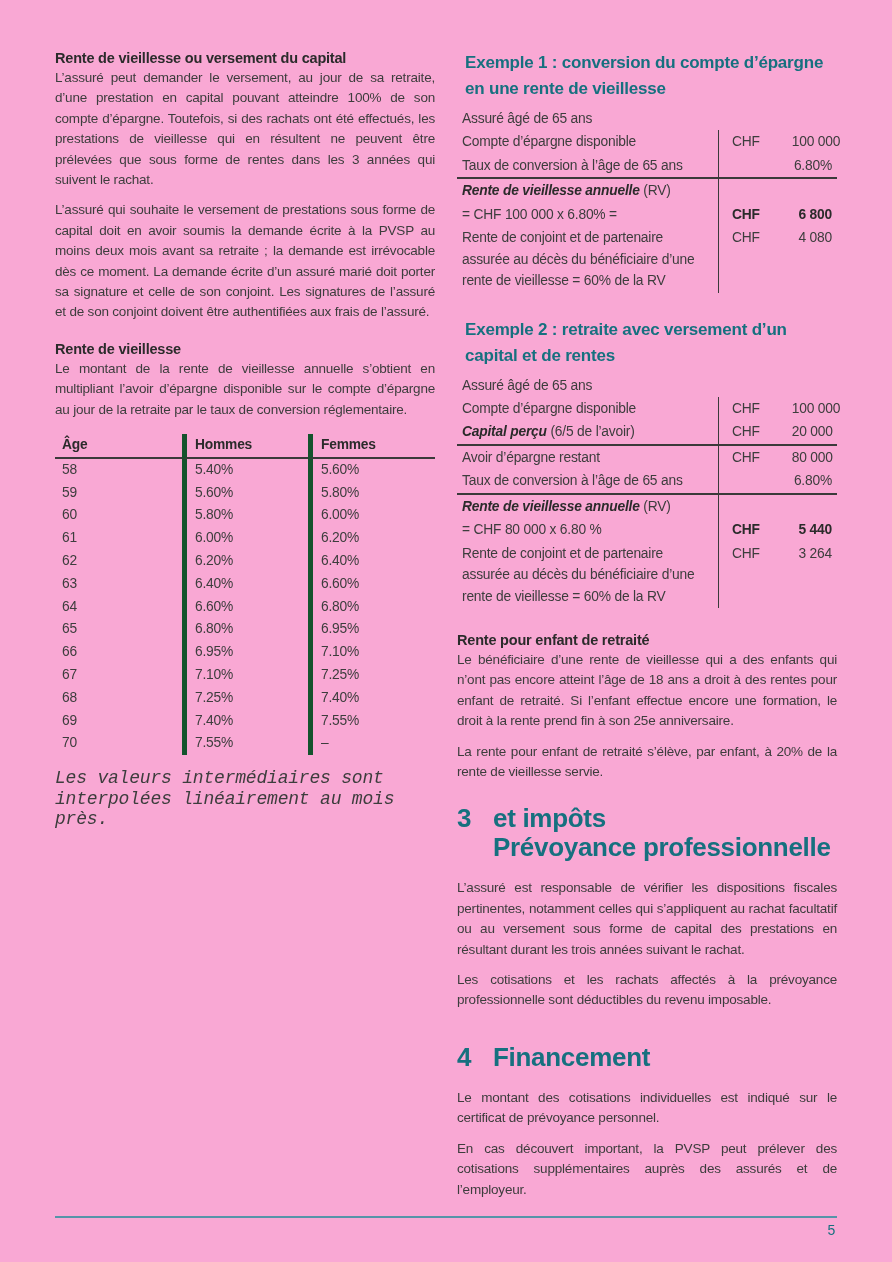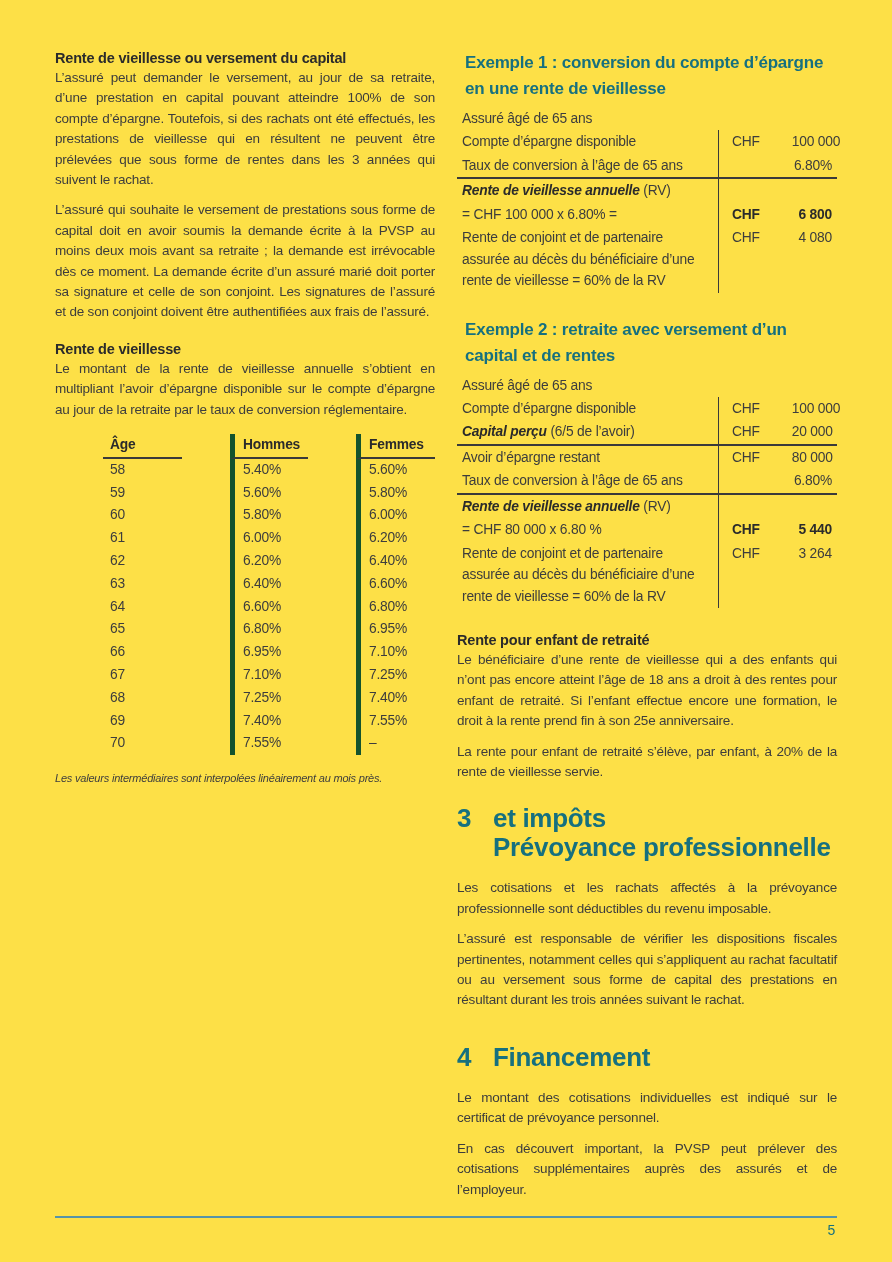--- a/index.html
+++ b/index.html
@@ -1,33 +1,33 @@
 <!DOCTYPE html>
 <html><head>
 <meta charset="utf-8">
 <style>
   html,body{margin:0;padding:0;background:#ffffff;}
   .page{
     width:892px;height:1262px;box-sizing:border-box;position:relative;
-    background:#fde047;overflow:hidden;
+    background:#f9a8d4;overflow:hidden;
     padding:50px 55px 0 55px;
     font-family:"Liberation Sans",sans-serif;
     color:#3d3d3d;
     letter-spacing:-0.2px;
   }
   .columns{display:flex;gap:22px;}
   .col{flex:1;min-width:0;}
   p.body{margin:0 0 10px;font-size:13.5px;line-height:20.4px;text-align:justify;}
   p.body:last-child{margin-bottom:0;}
   h3.sub{font-size:14.5px;font-weight:bold;color:#2b2b2b;margin:0 0 2px;letter-spacing:-0.2px;}
-  .note{font-style:italic;margin-top:13px;font-size:11px;line-height:20.4px;}
+  .note{font-style:italic;margin-top:13px;font-size:18px;line-height:20.4px;font-family:Liberation Mono, monospace;}
 
   
   .conv-table{display:grid;grid-template-columns:127px 126px 1fr;margin-top:14px;font-size:13.8px;}
-  .conv-table .tc{line-height:22.8px;padding-left:7px;white-space:nowrap;margin-left:48px;}
+  .conv-table .tc{line-height:22.8px;padding-left:7px;white-space:nowrap;}
   .conv-table .c2,.conv-table .c3{border-left:5px solid #14532d;padding-left:8px;}
   .conv-table .head{font-weight:bold;color:#2b2b2b;border-bottom:2px solid #3a3a3a;}
 
   
   .ex-head{color:#16707f;font-weight:bold;font-size:17px;line-height:26px;margin:0 8px 6px;letter-spacing:-0.2px;}
   .ex-intro{font-size:13.8px;line-height:22px;padding-left:5px;}
   .ex-table{margin-bottom:24px;}
   .ex-row{display:flex;font-size:13.8px;}
   .ex-row .lbl{flex:1;line-height:21.5px;padding:1px 8px 1px 5px;}
   .ex-row .lbl .b{font-weight:bold;color:#2b2b2b;font-style:italic;}
@@ -210,22 +210,22 @@
       <p class="body">Le bénéficiaire d’une rente de vieillesse qui a des enfants qui n’ont pas encore atteint l’âge de 18 ans a droit à des rentes pour enfant de retraité. Si l’enfant effectue encore une formation, le droit à la rente prend fin à son 25e anniversaire.</p>
       <p class="body">La rente pour enfant de retraité s’élève, par enfant, à 20% de la rente de vieillesse servie.</p>
 
       <div class="sec-head">
         <span class="num">3</span>
         <span class="ttl">
           <span class="tl">et impôts</span>
             <span class="tl">Prévoyance professionnelle</span>
         </span>
       </div>
+      <p class="body">L’assuré est responsable de vérifier les dispositions fiscales pertinentes, notamment celles qui s’appliquent au rachat facultatif ou au versement sous forme de capital des prestations en résultant durant les trois années suivant le rachat.</p>
       <p class="body">Les cotisations et les rachats affectés à la prévoyance professionnelle sont déductibles du revenu imposable.</p>
-      <p class="body">L’assuré est responsable de vérifier les dispositions fiscales pertinentes, notamment celles qui s’appliquent au rachat facultatif ou au versement sous forme de capital des prestations en résultant durant les trois années suivant le rachat.</p>
 
       <div class="sec-head" style="margin-top:32px;">
         <span class="num">4</span>
         <span class="ttl">
           <span class="tl">Financement</span>
         </span>
       </div>
       <p class="body">Le montant des cotisations individuelles est indiqué sur le certificat de prévoyance personnel.</p>
       <p class="body">En cas découvert important, la PVSP peut prélever des cotisations supplémentaires auprès des assurés et de l’employeur.</p>
     </div>

